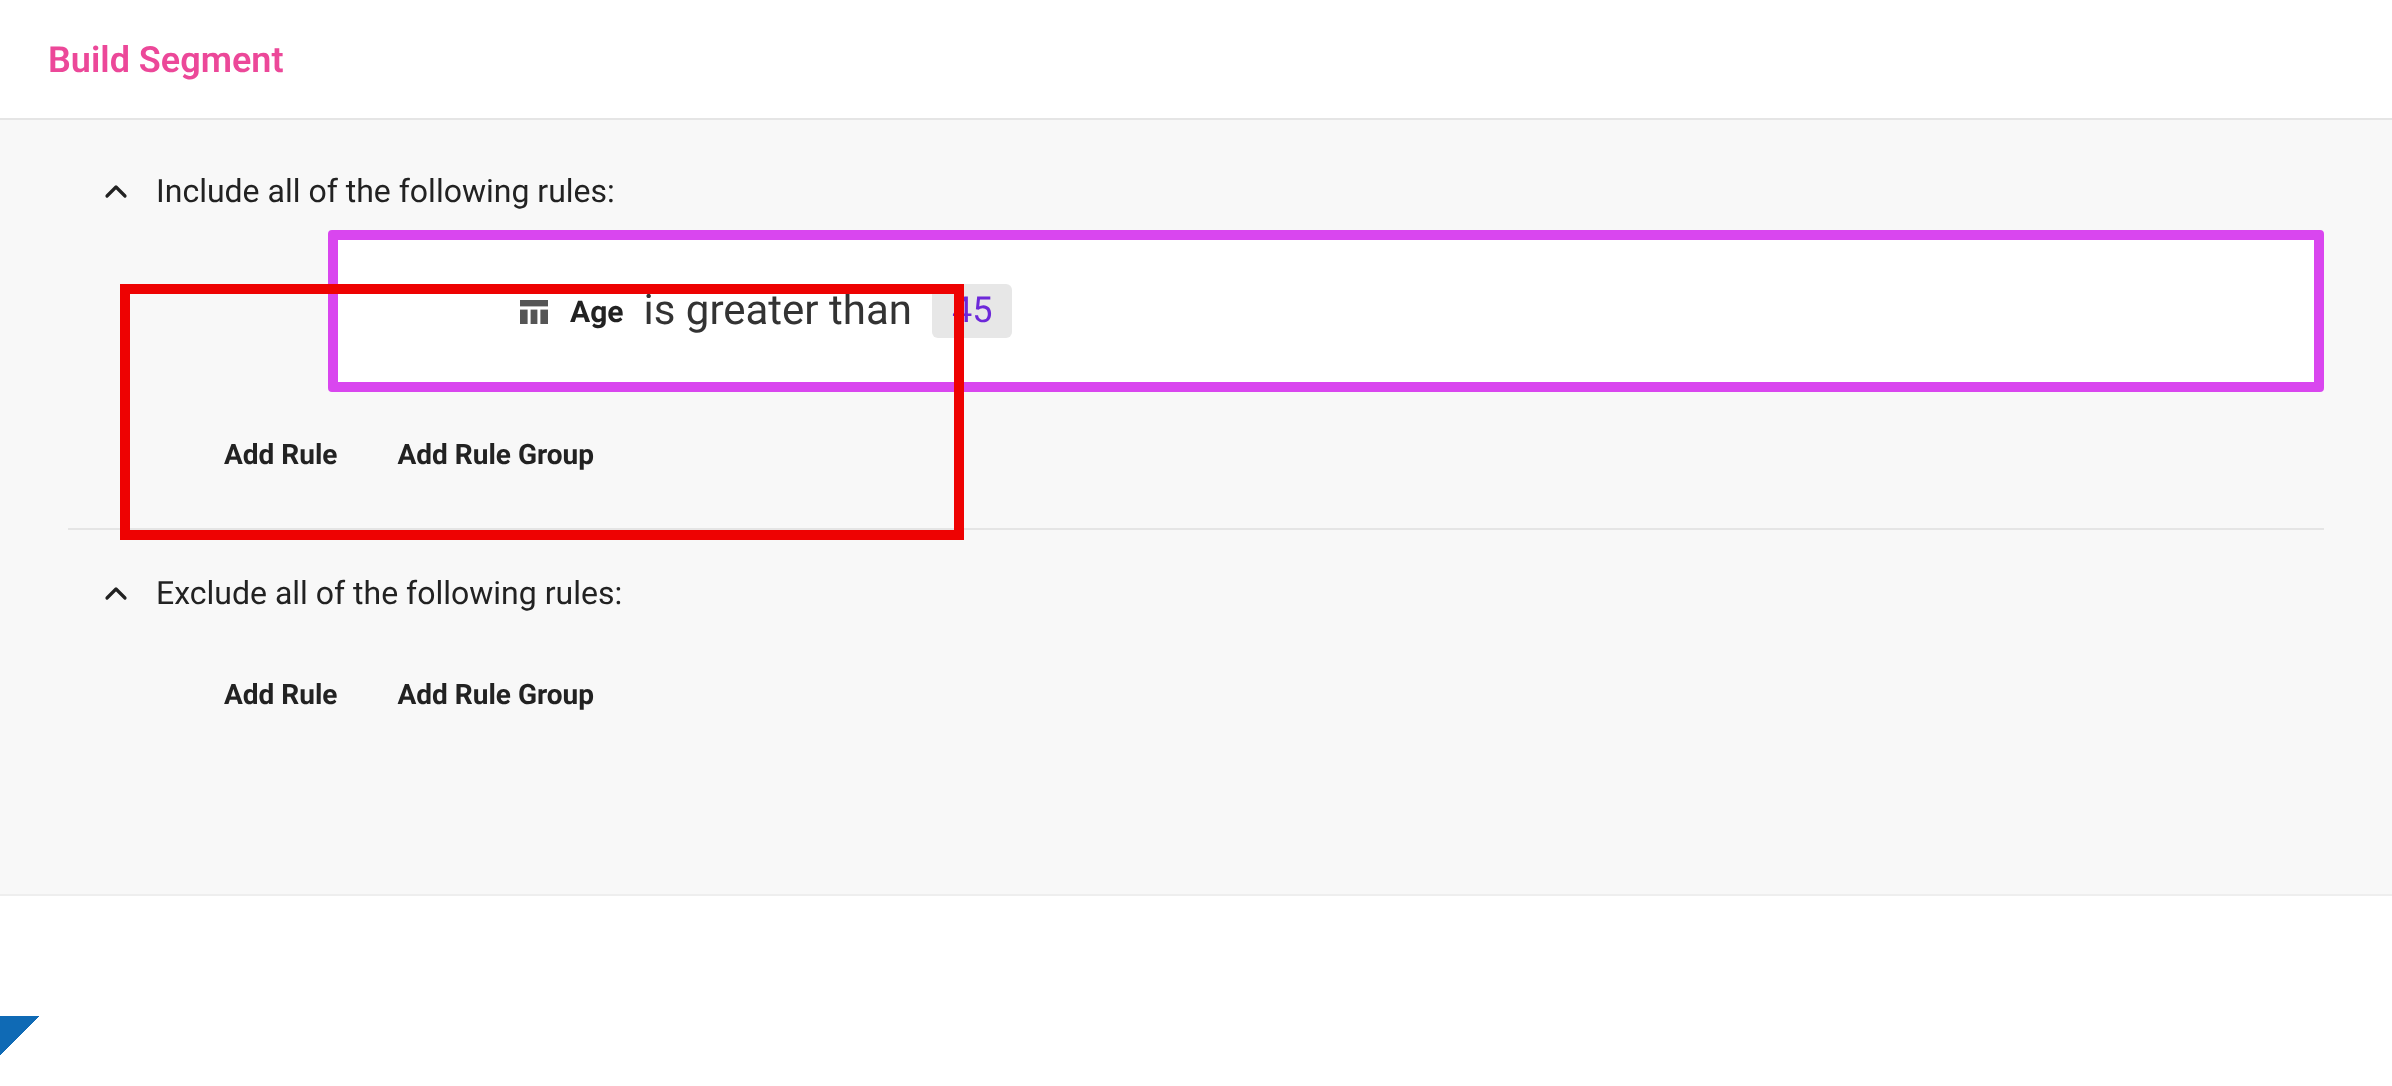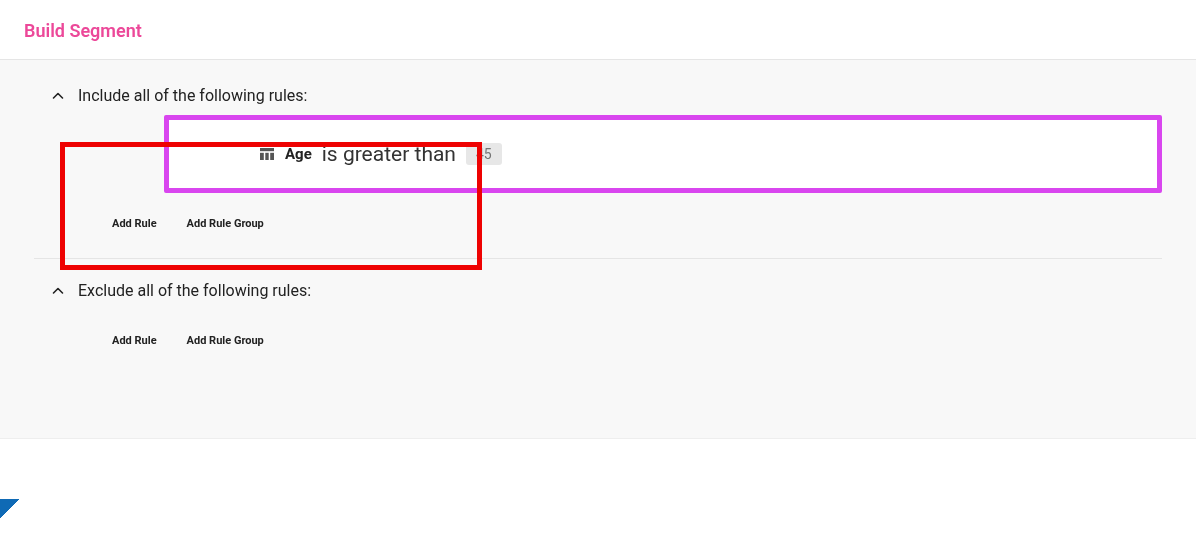--- a/index.html
+++ b/index.html
@@ -73,32 +73,32 @@
     }
     .rule-op {
       font-weight: 400;
       font-size: 21px;
       color: #333;
     }
     .rule-value {
       background: #e7e7e7;
       border-radius: 3px;
       padding: 3px 10px;
-      font-size: 14px;
-      color: #737373;
+      font-size: 18px;
+      color: #6d28d9;
       display: inline-block;
     }
     .action-row {
       display: flex;
       gap: 30px;
       padding: 24px 0 28px 78px;
     }
     .action-link {
       font-weight: 700;
-      font-size: 11px;
+      font-size: 14px;
       color: #222;
       cursor: pointer;
       text-align: right;
     }
     .mid-divider {
       border-top: 1px solid #e5e5e5;
       margin: 0 30px;
     }
     .highlight-box {
       position: absolute;

